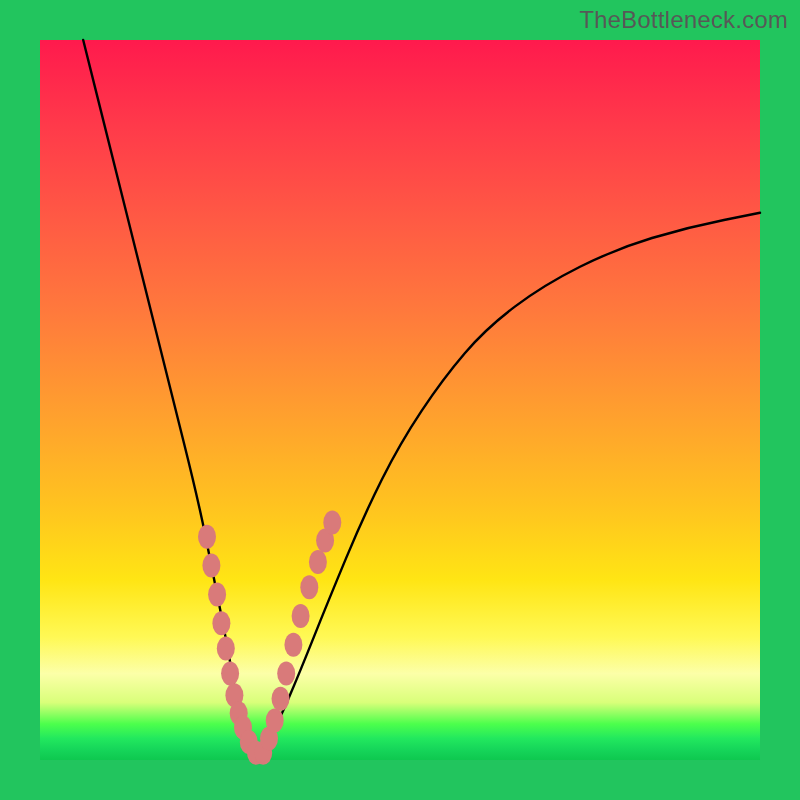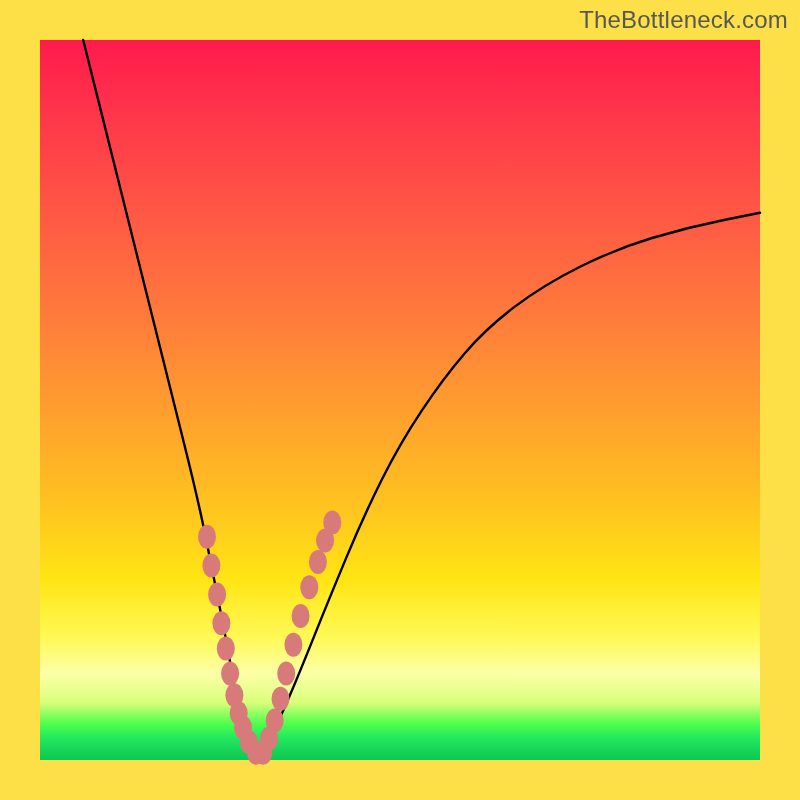--- a/index.html
+++ b/index.html
@@ -10,21 +10,21 @@
     overflow: hidden;
     background: #000;
     font-family: Arial, Helvetica, sans-serif;
   }
   .frame {
     position: absolute;
     left: 0;
     top: 0;
     width: 800px;
     height: 800px;
-    background: #fde047;
+    background: #22c55e;
   }
   .plot {
     position: absolute;
     left: 40px;
     top: 40px;
     width: 720px;
     height: 720px;
     
     background: linear-gradient(
       to bottom,

